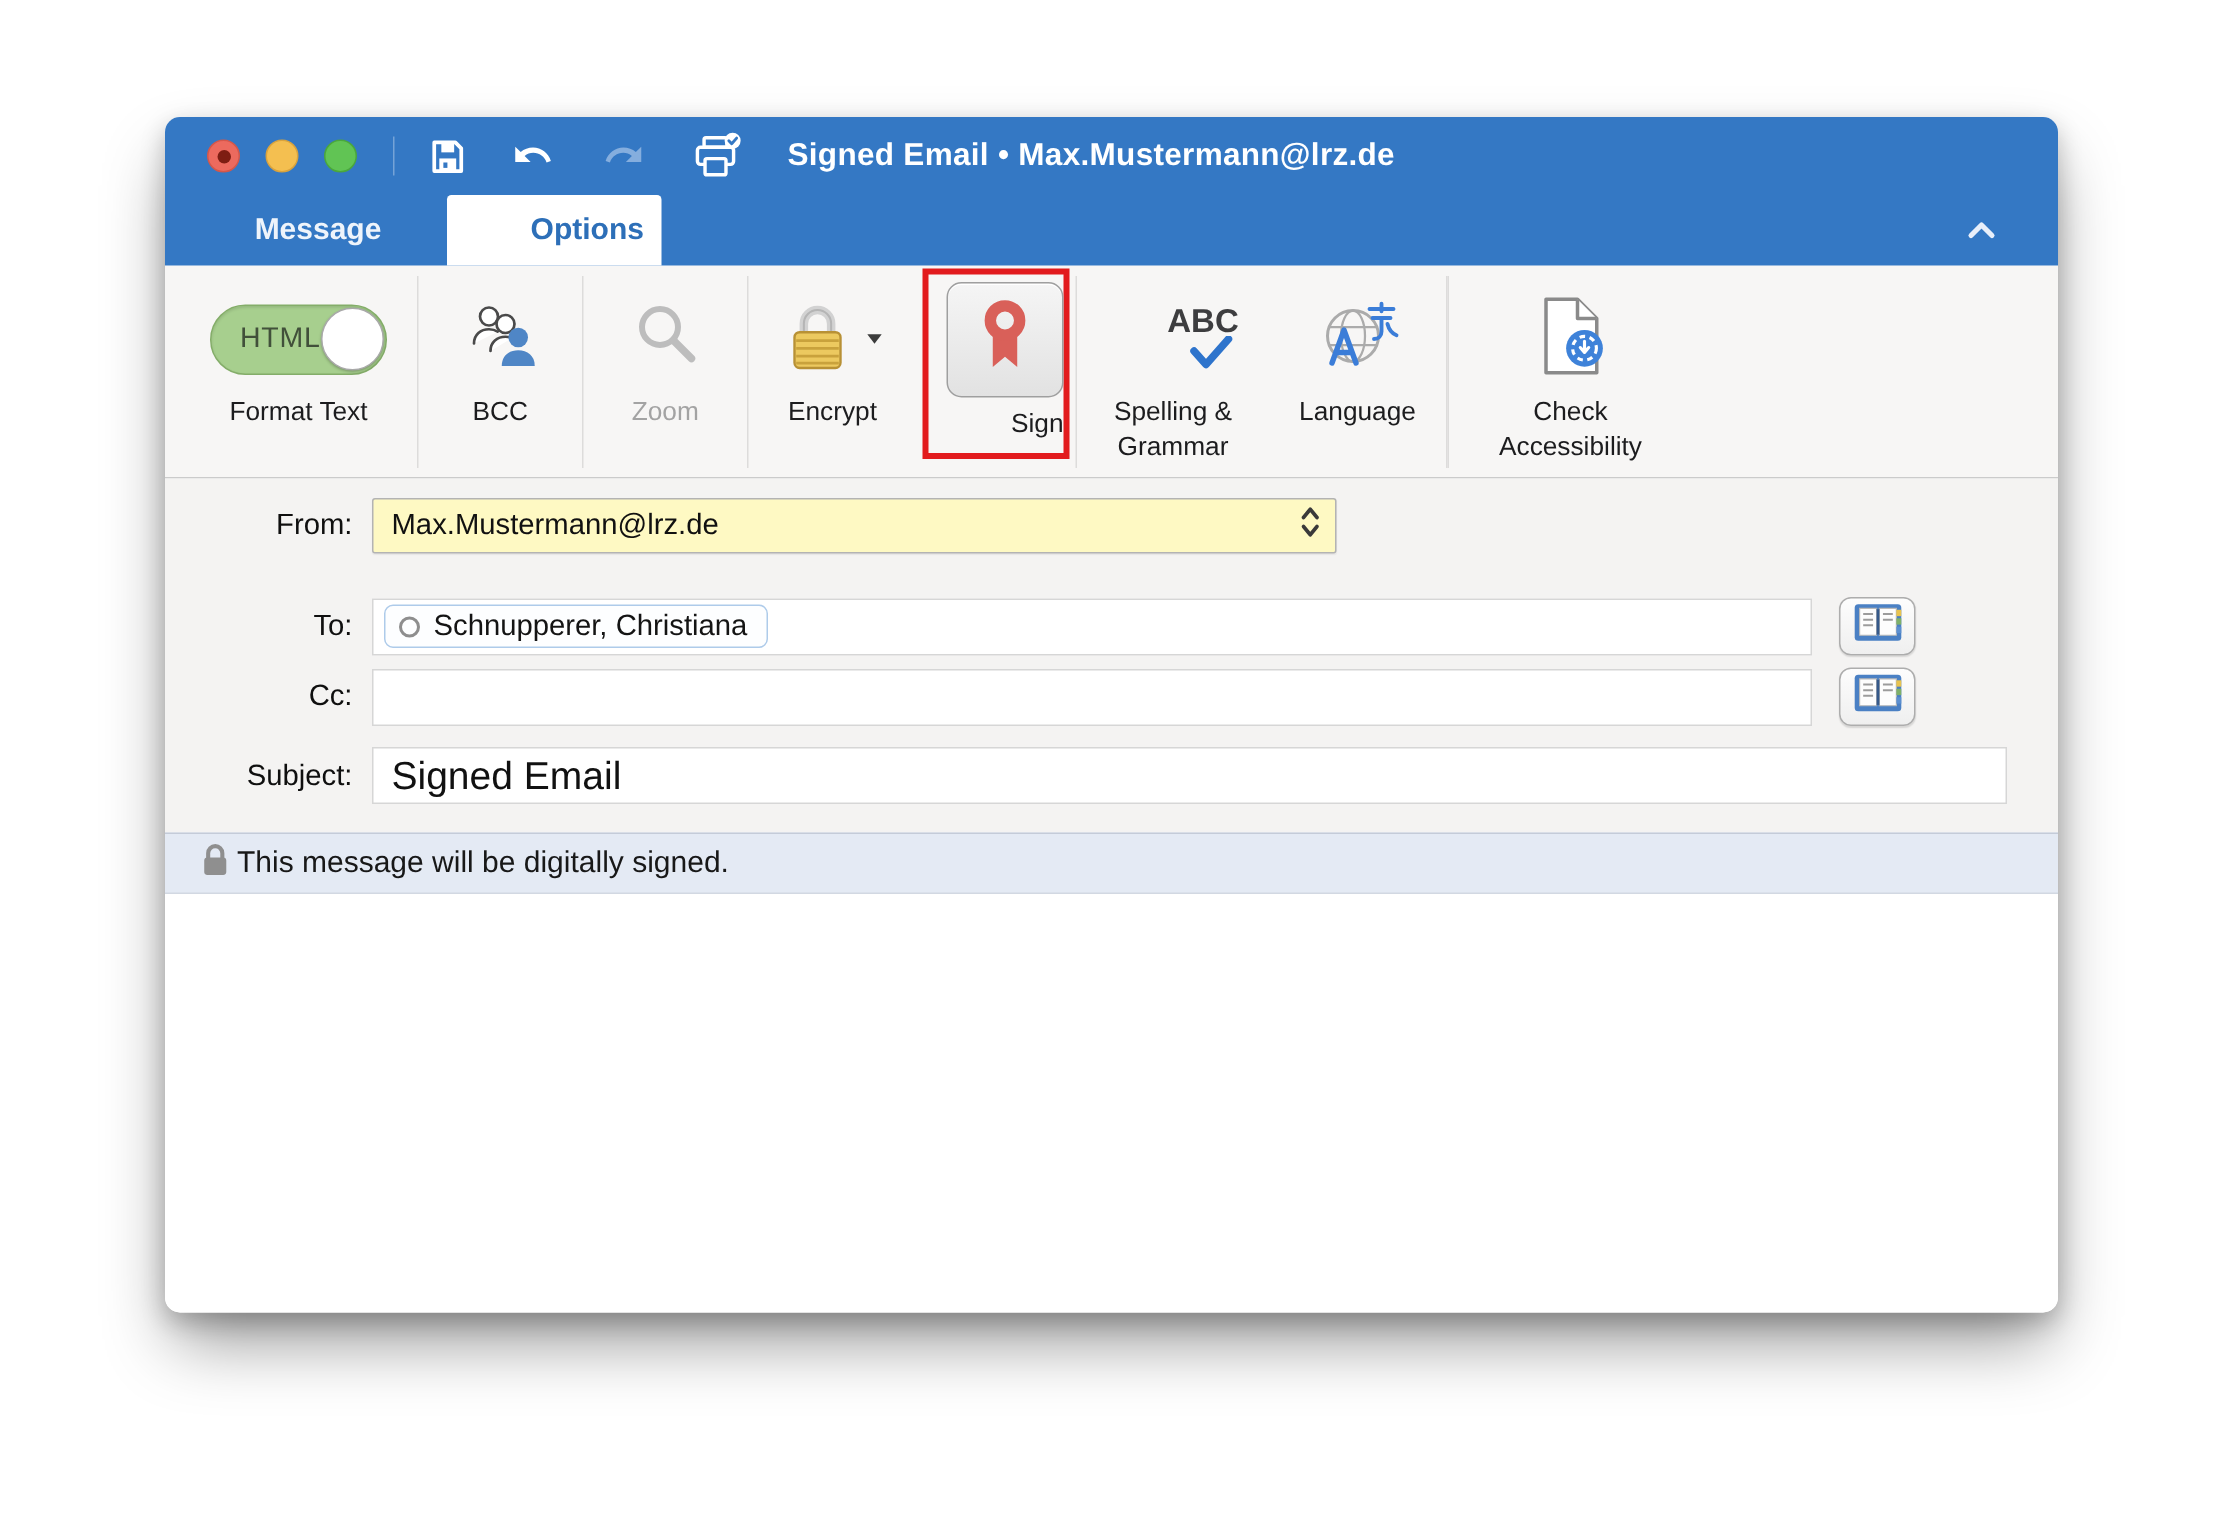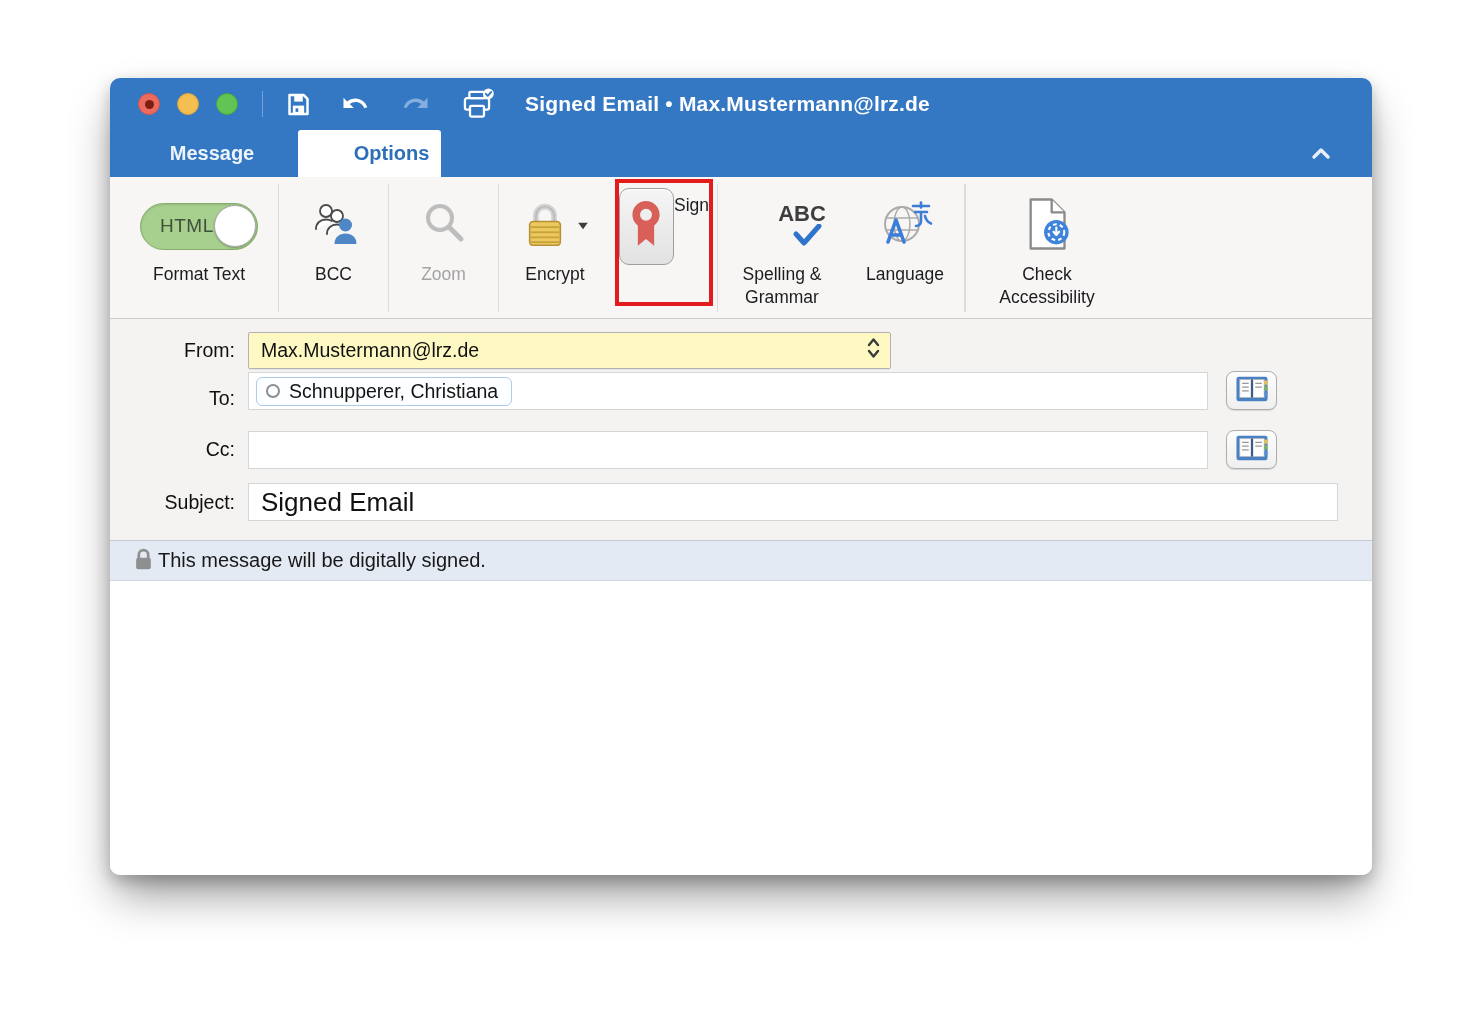--- a/index.html
+++ b/index.html
@@ -54,36 +54,36 @@
   .g-access{ width:162px; }
 
   .toggle{ width:118px; height:47px; border-radius:24px; background:#a7cf8e; border:1.5px solid #84ad69;
     display:flex; align-items:center; position:relative; box-shadow:inset 0 1px 2px rgba(0,0,0,.12); }
   .toggle-label{ font-size:19px; color:#41503a; margin-left:19px; letter-spacing:.5px; }
   .toggle-knob{ position:absolute; right:1.5px; top:1px; width:42px; height:42px; border-radius:50%;
     background:#fff; border:1px solid #a9a9a9; box-shadow:0 1px 2px rgba(0,0,0,.25); }
 
   .dd-arrow{ width:0; height:0; border-left:6px solid transparent; border-right:6px solid transparent; border-top:8px solid #3c3c3c; }
 
-  .sign-box{ border:4px solid #e21b1d; width:98px; height:127px; display:flex; flex-direction:row; align-items:flex-start; padding-top:5px; }
+  .sign-box{ border:4px solid #e21b1d; width:98px; height:127px; display:flex; flex-direction:column; align-items:flex-end; padding-top:5px; }
   .sign-btn{ width:78px; height:77px; border:1px solid #9f9f9f; border-radius:10px;
     background:linear-gradient(#f5f5f5,#e2e2e2); box-shadow:inset 0 1px 0 #fff;
     display:flex; align-items:center; justify-content:center; }
   .sign-box .rlabel{ margin-top:6px; }
 
   .abc-wrap{ display:flex; flex-direction:column; align-items:center;margin-left:40px; }
   .abc-text{ font-size:22px; font-weight:700; color:#3d3d3f; line-height:24px; }
   .abc-check{ margin-top:-2px; margin-left:10px; }
 
   
   .form{ background:#f4f3f2; padding-top:13px; }
   .frow{ display:flex; align-items:center; }
   .flabel{ width:138px; flex:0 0 138px; text-align:right; padding-right:13px; font-size:19.5px; color:#0f0f0f; }
-  .row-from{ margin-bottom:2px; }
-  .row-to{ margin-bottom:20px;align-items:flex-end; }
+  .row-from{ margin-bottom:29px; }
+  .row-to{ margin-bottom:8px; }
   .row-cc{ margin-bottom:14px; }
   .row-subject{ margin-bottom:19px; }
 
   .from-select{ width:643px; height:37px; background:#fef9c3; border:1px solid #b3b3b3; border-radius:2px;
     display:flex; align-items:center; justify-content:space-between; padding:0 9px 0 12px;
     font-size:19.5px; color:#111; box-shadow:0 1px 1px rgba(0,0,0,.06); }
 
   .addr-field{ width:960px; height:38px; background:#fff; border:1px solid #d6d6d6; display:flex; align-items:center; padding-left:7px; }
   .chip{ height:29px; border:1px solid #aecbea; border-radius:6px; background:#fdfeff;
     display:flex; align-items:center; gap:9px; padding:0 13px 0 9px; font-size:19.5px; color:#141414; }

